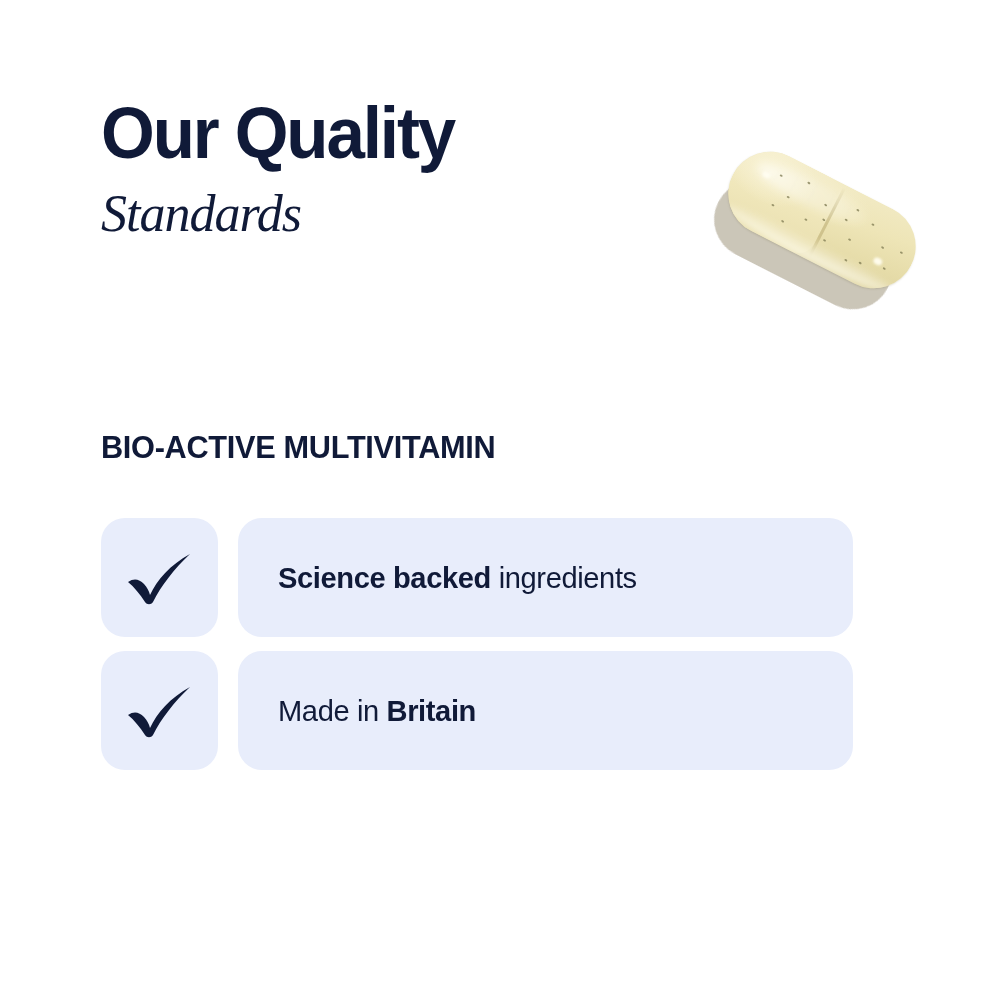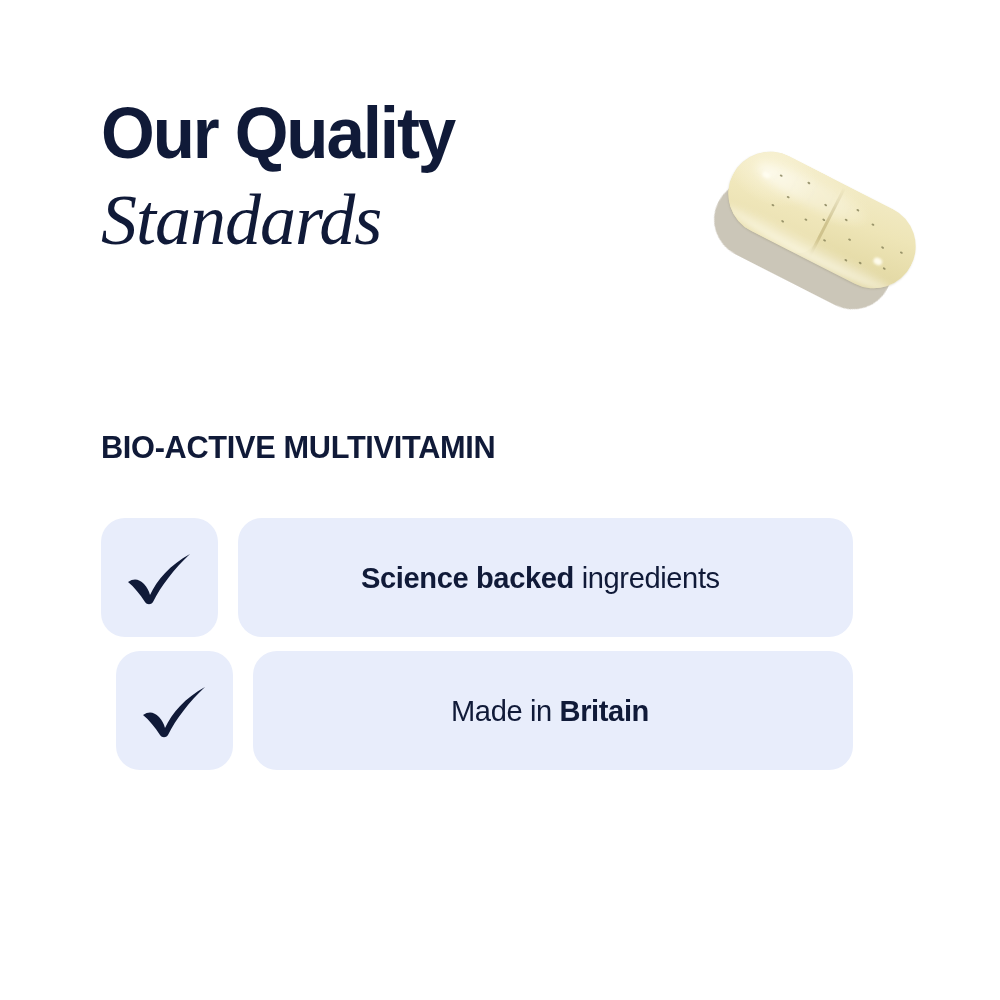--- a/index.html
+++ b/index.html
@@ -41,26 +41,26 @@
     color: #101a38;
     white-space: nowrap;
     transform: scaleX(0.96);
     transform-origin: left center;
   }
   .heading-line2 {
     display: block;
     font-family: "Liberation Serif", "DejaVu Serif", serif;
     font-style: italic;
     font-weight: 400;
-    font-size: 72px;
+    font-size: 52px;
     line-height: 84px;
     letter-spacing: -1px;
     color: #101a38;
     white-space: nowrap;
-    margin-top: 8px;
+    margin-top: 2px;
   }
 
   
   .capsule-stage {
     position: absolute;
     left: 690px;
     top: 150px;
     width: 280px;
     height: 200px;
   }
@@ -181,42 +181,41 @@
     top: 518px;
     width: 752px;
   }
   .feature-row {
     display: flex;
     align-items: stretch;
     gap: 20px;
     margin-bottom: 14px;
     height: 119px;
   }
-  .feature-row:last-child { margin-bottom: 0; margin-left: 15px; }
+  .feature-row:last-child { margin-bottom: 0; }
 
   .check-box {
     width: 117px;
     height: 119px;
     flex: 0 0 117px;
     background: #e8edfb;
     border-radius: 24px;
     display: flex;
     align-items: center;
     justify-content: center;
   }
   .check-box svg { display: block; }
 
   .feature-card {
     flex: 1 1 auto;
     background: #e8edfb;
     border-radius: 24px;
     display: flex;
     align-items: center;
     padding: 0 40px;
-    justify-content: center;
   }
   .feature-text {
     font-family: "Liberation Sans", sans-serif;
     font-size: 30px;
     line-height: 36px;
     letter-spacing: -0.4px;
     color: #101a38;
     font-weight: 400;
     white-space: nowrap;
     transform: scaleX(0.97);

